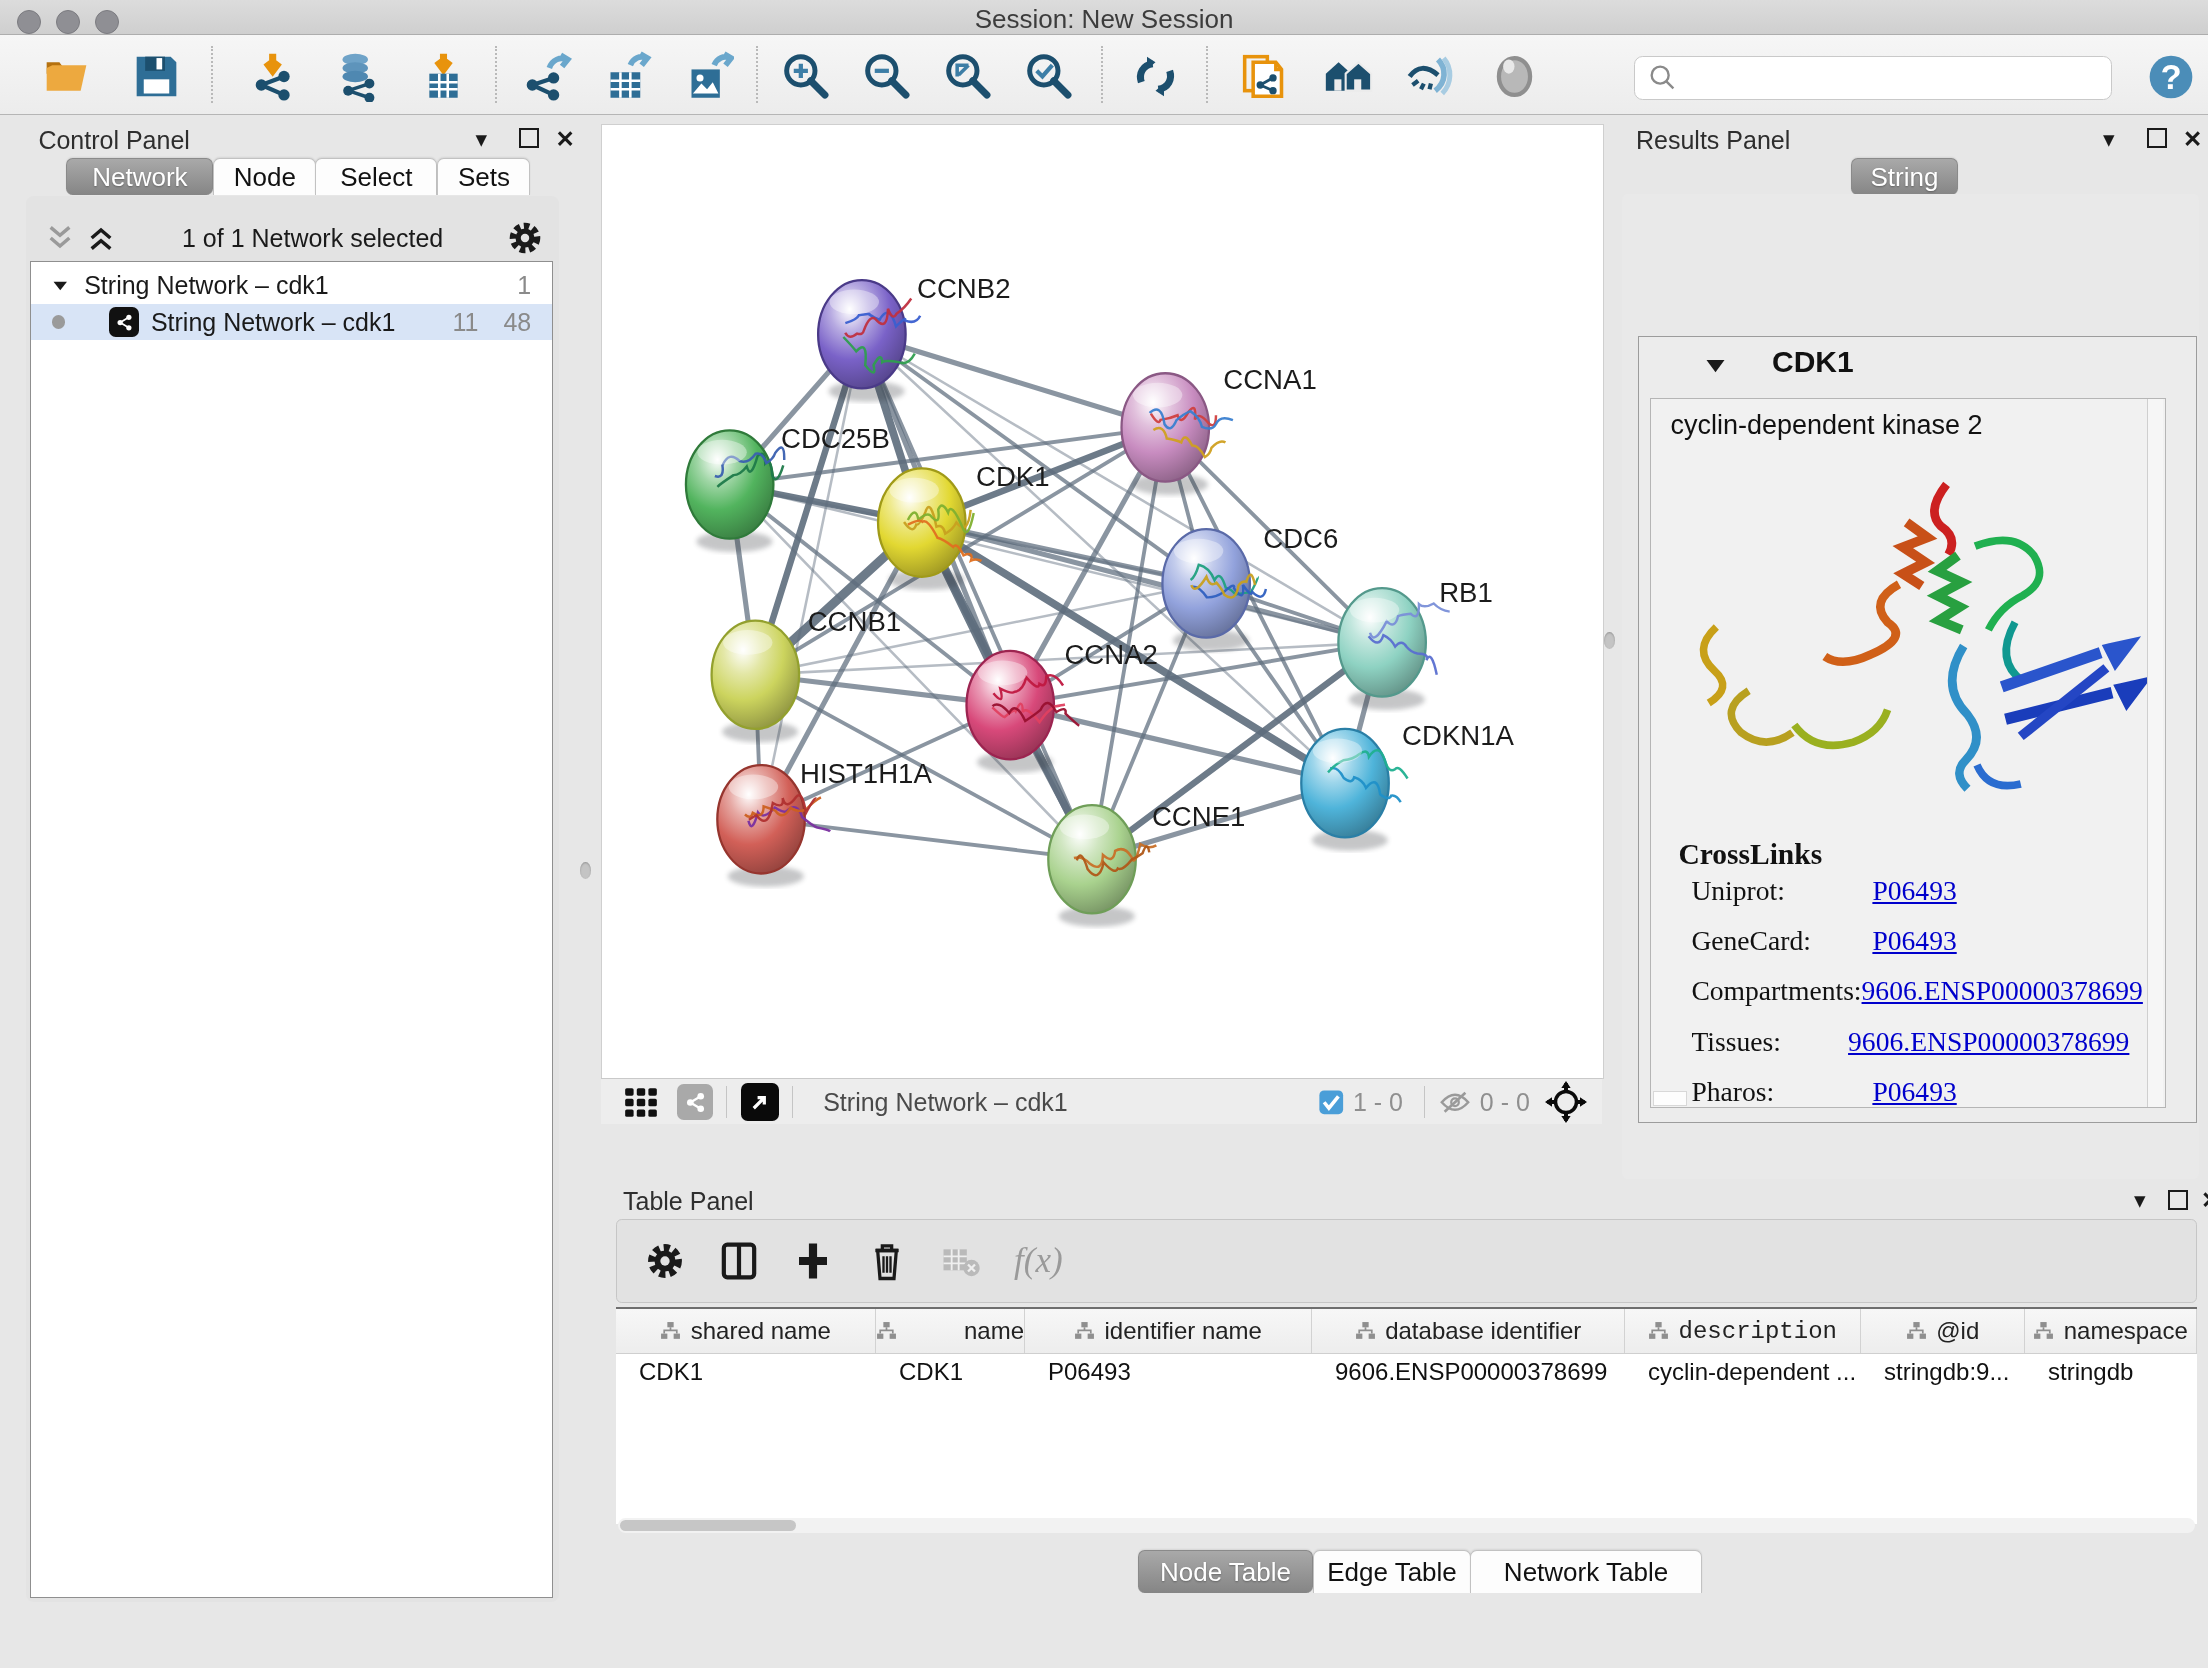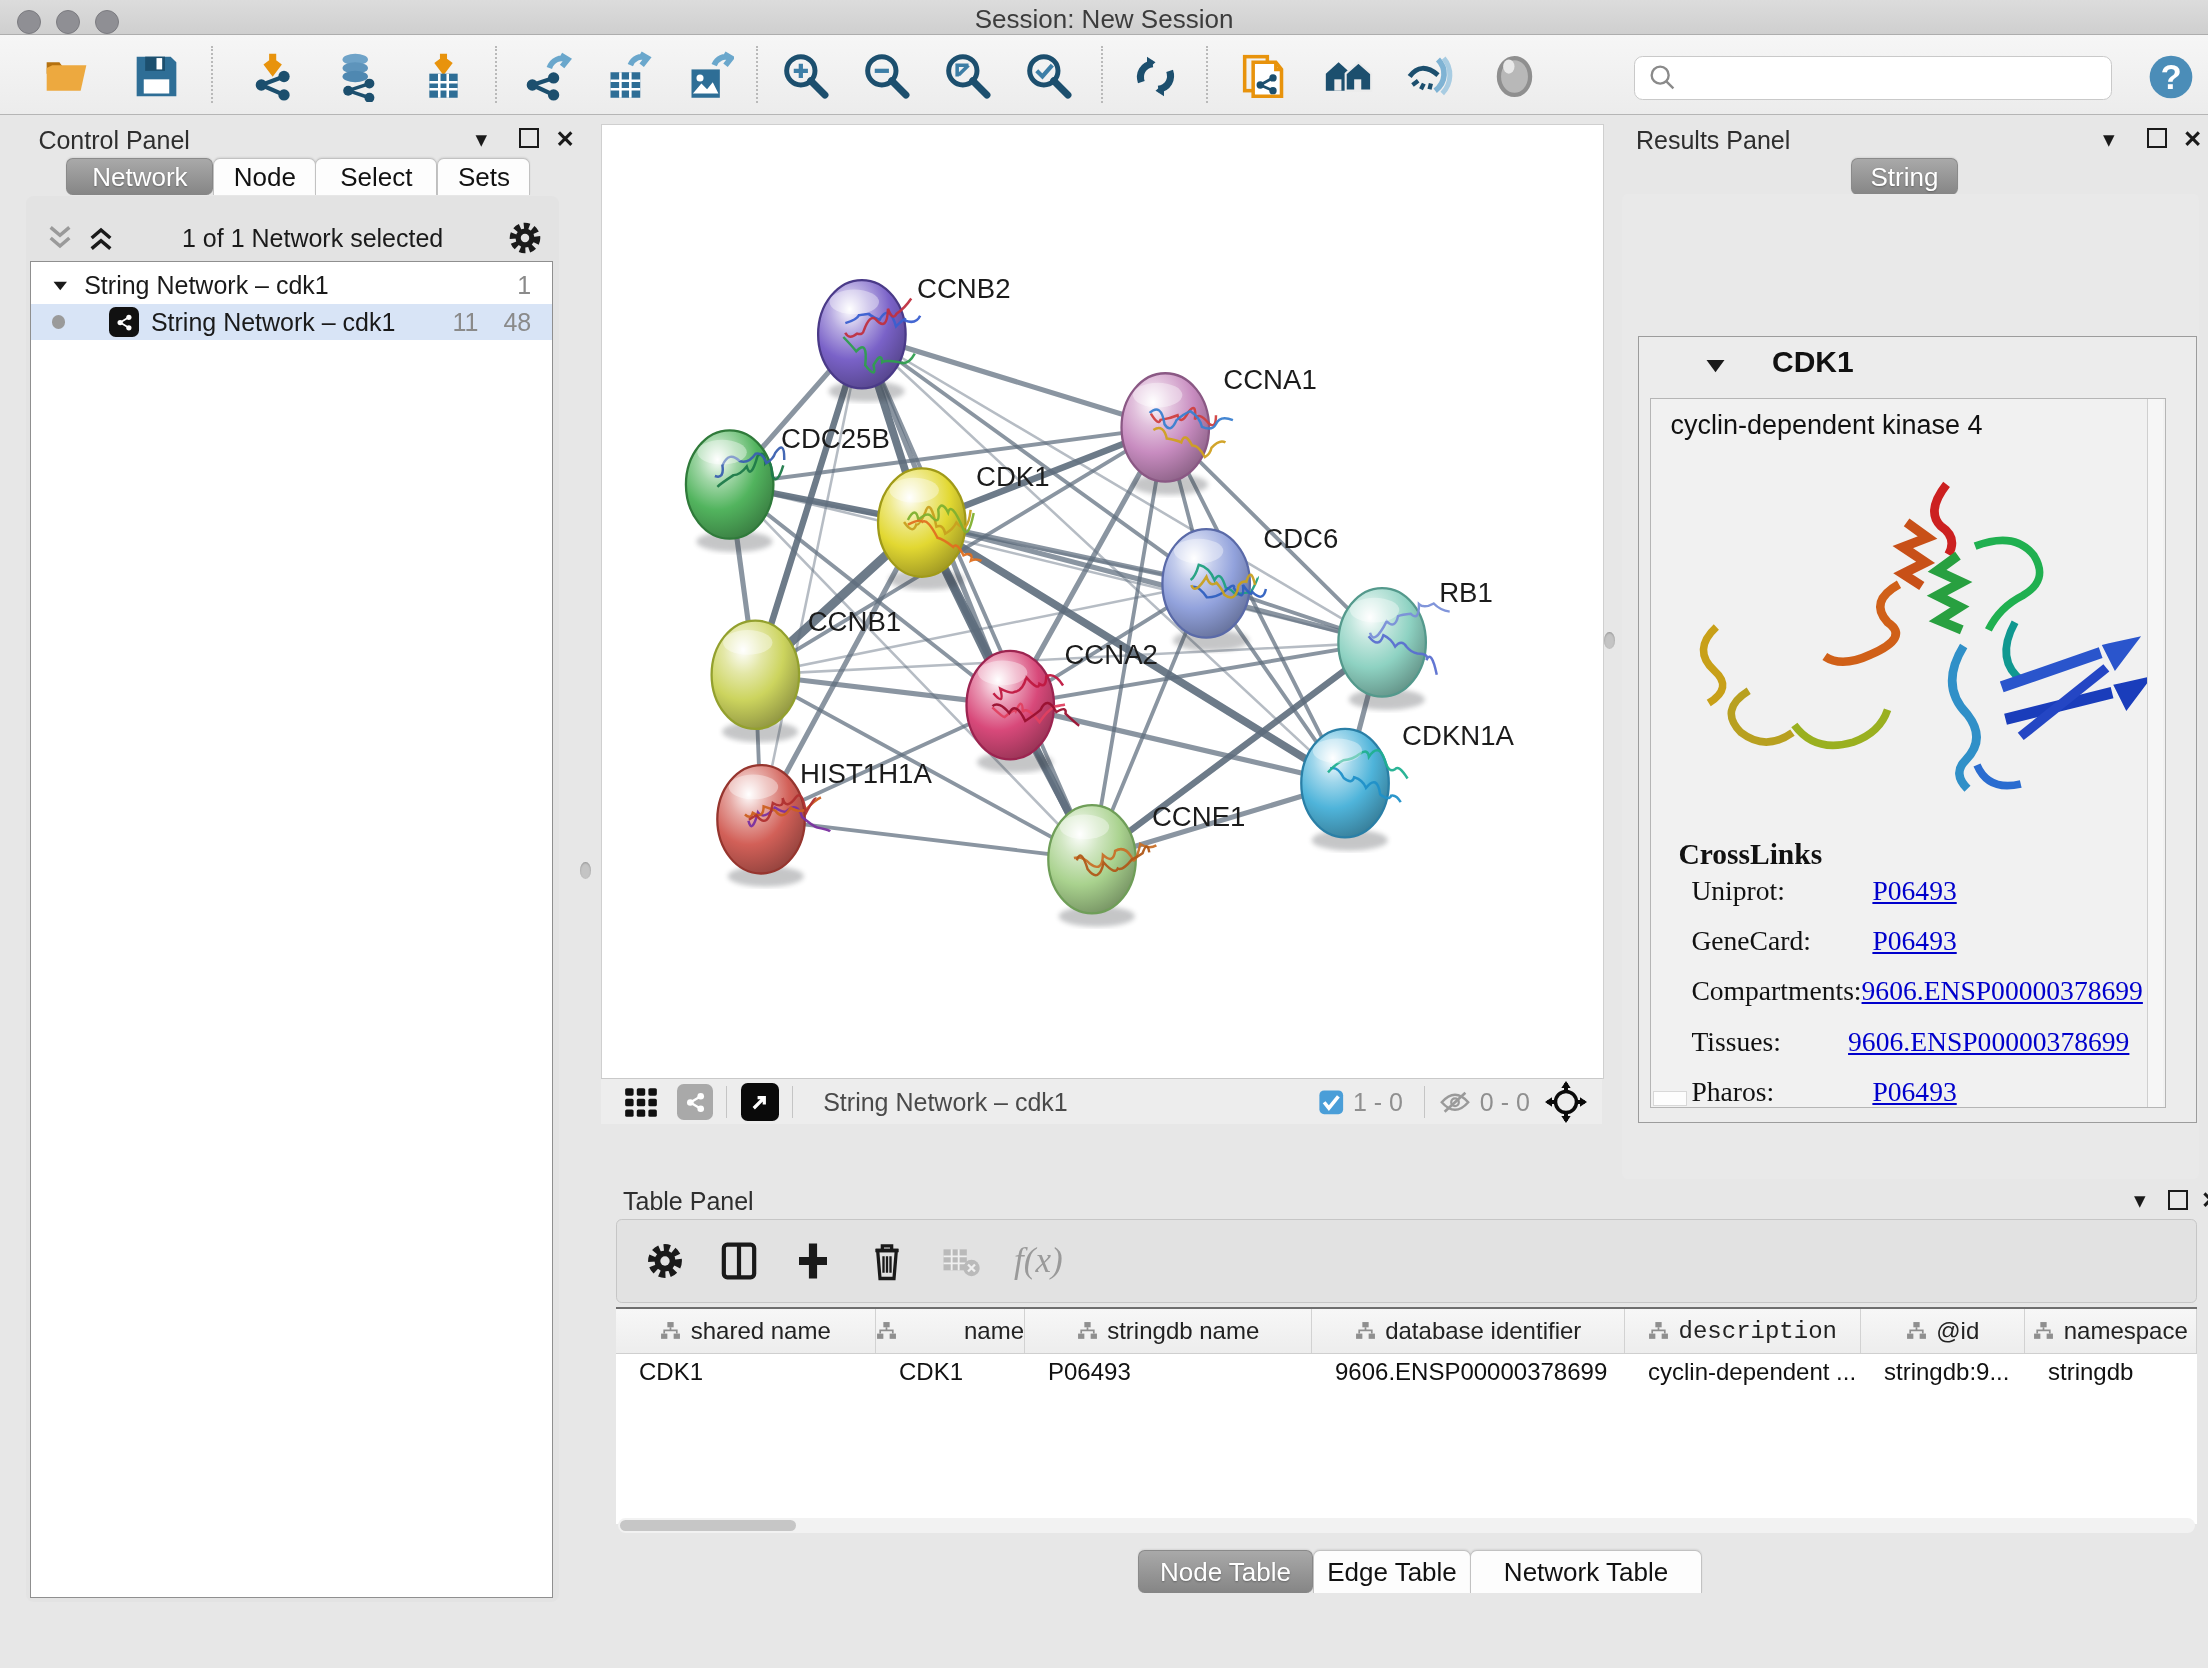--- a/index.html
+++ b/index.html
@@ -561,21 +561,21 @@
     <span class="pctl" style="left:571px;top:9.5px;font-weight:bold">✕</span>
     <div class="tab active" style="left:239px;top:42px;width:105px">String</div>
     <div class="abs" style="left:9.5px;top:78px;width:577px;height:985px;background:#e9e9e9;border-radius:5.7px"></div>
   </div>
   <div class="abs cdkbox">
     <svg width="27" height="23" viewBox="0 0 24 20" style="position:absolute;left:63px;top:17px">
         <path d="M4 5l8 11 8-11z" fill="#1a1a1a"></path>
       </svg>
     <span class="abs" style="left:133px;top:7.6px;font-size:30px;font-weight:bold;color:#111">CDK1</span>
     <div class="innerbox">
-      <span class="abs" style="left:19px;top:11.4px;font-size:27px;color:#111">cyclin-dependent kinase 4</span>
+      <span class="abs" style="left:19px;top:11.4px;font-size:27px;color:#111">cyclin-dependent kinase 2</span>
 
       <svg class="abs" style="left:9.5px;top:52px" width="495" height="371" viewBox="0 0 520 390">
         <path d="M300 35 q-22 28 -6 44 q18 12 8 30" stroke="#cc2020" stroke-width="9" fill="none"></path>
         <path d="M258 75 l22 16 -26 10 24 16 -24 12 20 13" stroke="#c85018" stroke-width="10" fill="none"></path>
         <path d="M250 140 q-32 18 -12 40 q24 16 -18 34 q-30 14 -48 2" stroke="#d06018" stroke-width="9" fill="none"></path>
         <path d="M58 185 q-26 24 -2 46 q20 18 -6 34" stroke="#c8a018" stroke-width="8" fill="none"></path>
         <path d="M92 252 q-32 20 -8 44 q26 20 54 0" stroke="#b8a020" stroke-width="8" fill="none"></path>
         <path d="M140 288 q22 30 62 18 q28 -10 36 -34" stroke="#9ab020" stroke-width="8" fill="none"></path>
         <path d="M312 110 l-22 16 26 12 -26 14 24 12 -22 14 24 10" stroke="#28a040" stroke-width="10" fill="none"></path>
         <path d="M330 100 q42 -16 62 10 q16 26 -12 42 q-24 12 -36 36" stroke="#20b050" stroke-width="8" fill="none"></path>
@@ -672,21 +672,21 @@
         </div>
         <div class="th" style="width: 287px;">
           <svg width="21" height="21" viewBox="0 0 20 20">
             <g fill="#8f8f8f">
               <rect x="7" y="1" width="6" height="5"></rect>
               <rect x="1" y="12" width="6" height="5"></rect>
               <rect x="13" y="12" width="6" height="5"></rect>
             </g>
             <path d="M10 6v3M4 12V9h12v3" stroke="#8f8f8f" stroke-width="1.6" fill="none"></path>
           </svg>
-          <span>stringdb name</span>
+          <span>identifier name</span>
         </div>
         <div class="th" style="width: 313px;">
           <svg width="21" height="21" viewBox="0 0 20 20">
             <g fill="#8f8f8f">
               <rect x="7" y="1" width="6" height="5"></rect>
               <rect x="1" y="12" width="6" height="5"></rect>
               <rect x="13" y="12" width="6" height="5"></rect>
             </g>
             <path d="M10 6v3M4 12V9h12v3" stroke="#8f8f8f" stroke-width="1.6" fill="none"></path>
           </svg>

